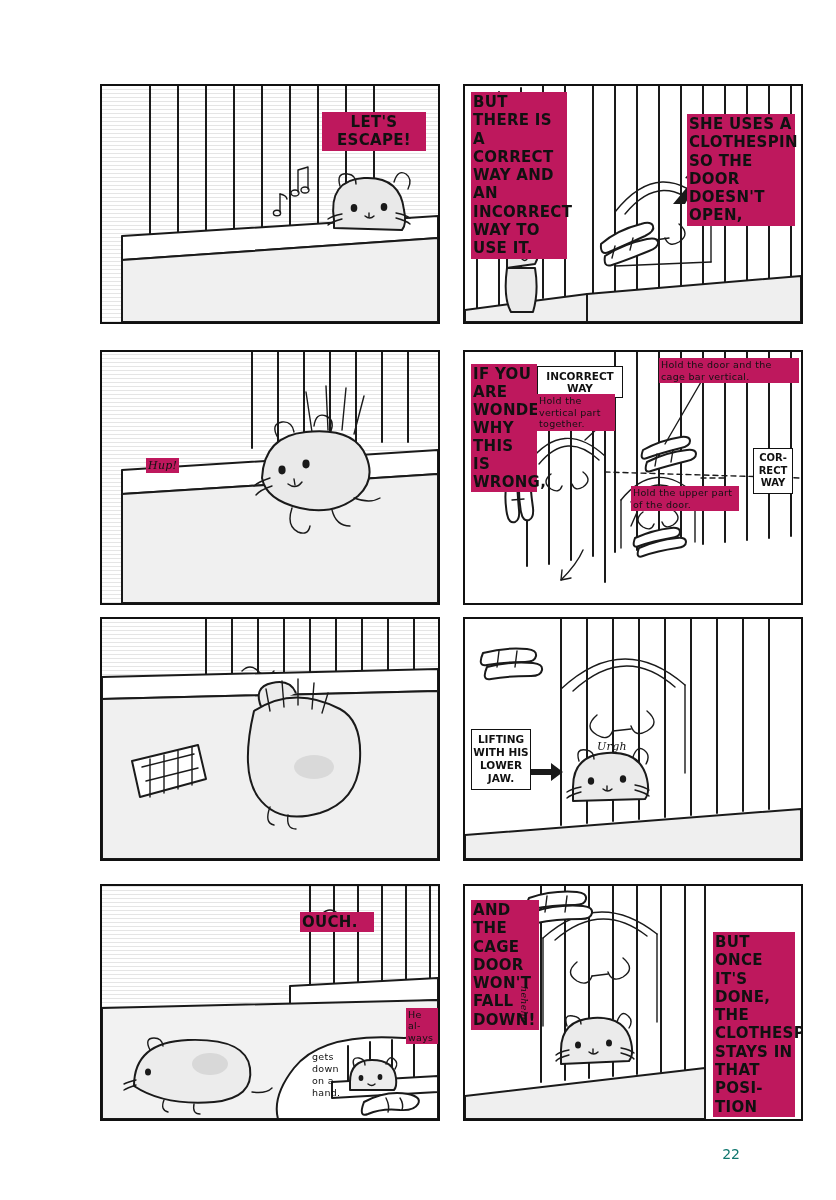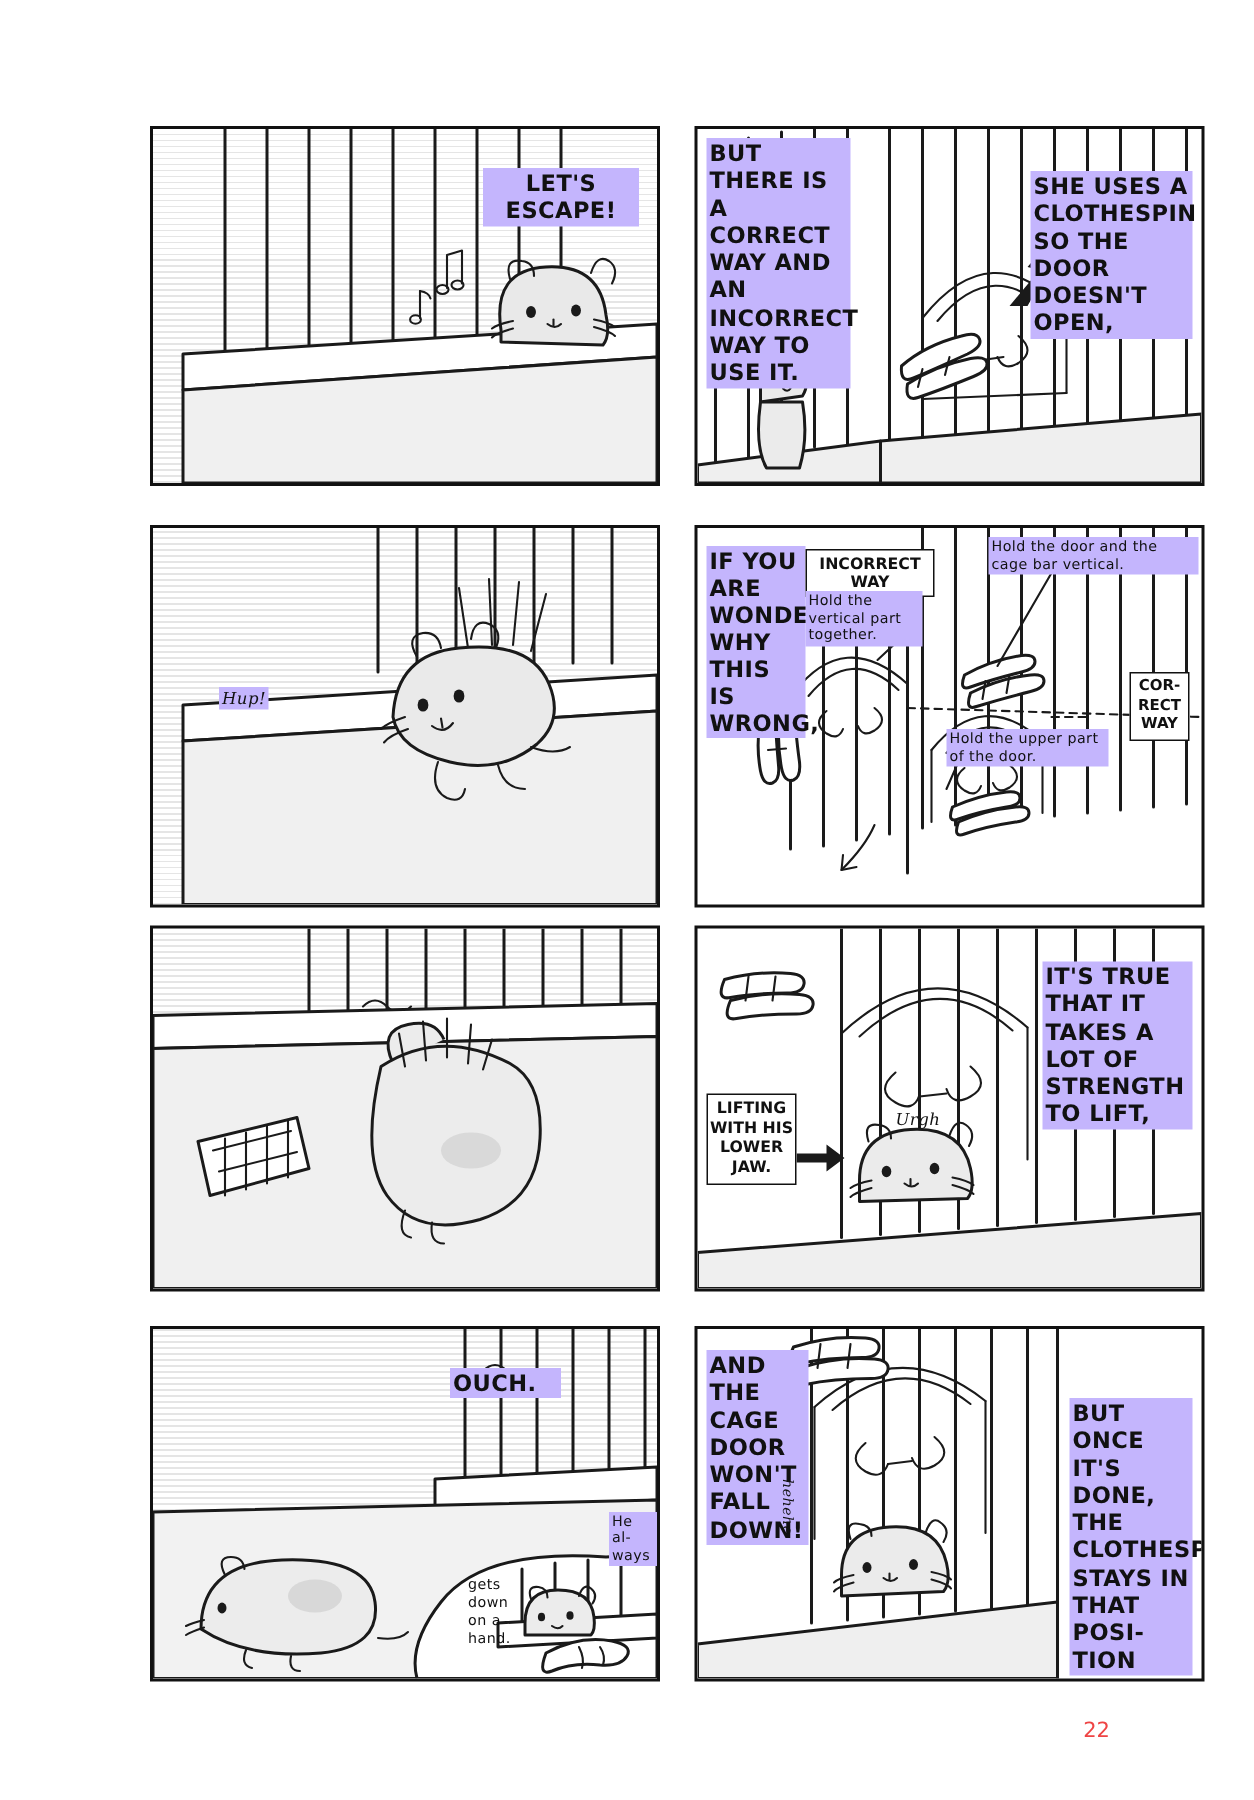--- a/index.html
+++ b/index.html
@@ -38,38 +38,38 @@
 
   
   .cap{
     position:absolute;
     font-family:"DejaVu Sans", sans-serif;
     font-weight:700;
     letter-spacing:.3px;
     line-height:1.22;
     color:#111;
     text-transform:uppercase;
-    background:#c4b5fd;
+    background:#be185d;
     padding:1px 2px;
   }
   .cap.big{font-size:15px;}
   .cap.sm{font-size:11px;text-transform:none;font-weight:400;}
   .cap.xs{font-size:9.5px;text-transform:none;font-weight:400;}
   .nobg{background:transparent;}
   .center{text-align:center;}
   .label-box{
     position:absolute;border:1.6px solid #111;background:#fff;
     font-size:10.5px;font-weight:700;padding:3px 1px;line-height:1.15;
     text-transform:uppercase;
   }
   .handw{font-family:"DejaVu Serif", serif;font-style:italic;}
 
   .pagenum{
     position:absolute;right:96px;bottom:38px;
-    font-size:14px;color:#ef4444;font-family:"DejaVu Sans",sans-serif;text-align:center;
+    font-size:14px;color:#0f766e;font-family:"DejaVu Sans",sans-serif;text-align:center;
   }
 
   svg{display:block;}
   .ink{fill:none;stroke:#1a1a1a;stroke-width:2;stroke-linecap:round;stroke-linejoin:round;}
   .ink1{fill:none;stroke:#1a1a1a;stroke-width:1.4;stroke-linecap:round;stroke-linejoin:round;}
   .fillw{fill:#ffffff;stroke:#1a1a1a;stroke-width:2;stroke-linejoin:round;}
   .fillg{fill:#ededed;stroke:#1a1a1a;stroke-width:2;stroke-linejoin:round;}
   .blk{fill:#1a1a1a;stroke:none;}
 </style>
 </head>
@@ -369,21 +369,20 @@
         <ellipse cx="158" cy="160" rx="3.2" ry="3.8" class="blk"></ellipse>
         <path class="ink1" d="M138 170 q5 4 9 0 M142 167 l0 4"></path>
         <path class="ink1" d="M116 168 q-10 2 -14 5 M116 173 q-11 3 -14 6"></path>
         <path class="ink1" d="M170 166 q10 2 14 5 M170 171 q11 3 14 6"></path>
       </g>
 
       <path class="blk" d="M66 150 l20 0 l0 -6 l12 9 l-12 9 l0 -6 l-20 0 z"></path>
     </svg>
     <div class="label-box" style="left:6px;top:110px;width:56px;text-align:center;line-height:1.25;">LIFTING WITH HIS LOWER JAW.</div>
     <div class="cap sm nobg handw" style="left:130px;top:120px;">Urgh</div>
-    <div class="cap big" style="right:6px;top:22px;width:96px;">IT'S TRUE THAT IT TAKES A LOT OF STRENGTH TO LIFT,</div>
   </div>
 
   <div class="panel p7">
     <div class="wall" style="left:0;top:0;right:0;bottom:0;"></div>
     <svg width="336" height="233" style="position:absolute;left:0;top:0;">
       <g class="ink">
         <line x1="208" y1="0" x2="208" y2="100"></line>
         <line x1="232" y1="0" x2="232" y2="100"></line>
         <line x1="256" y1="0" x2="256" y2="100"></line>
         <line x1="280" y1="0" x2="280" y2="100"></line>

